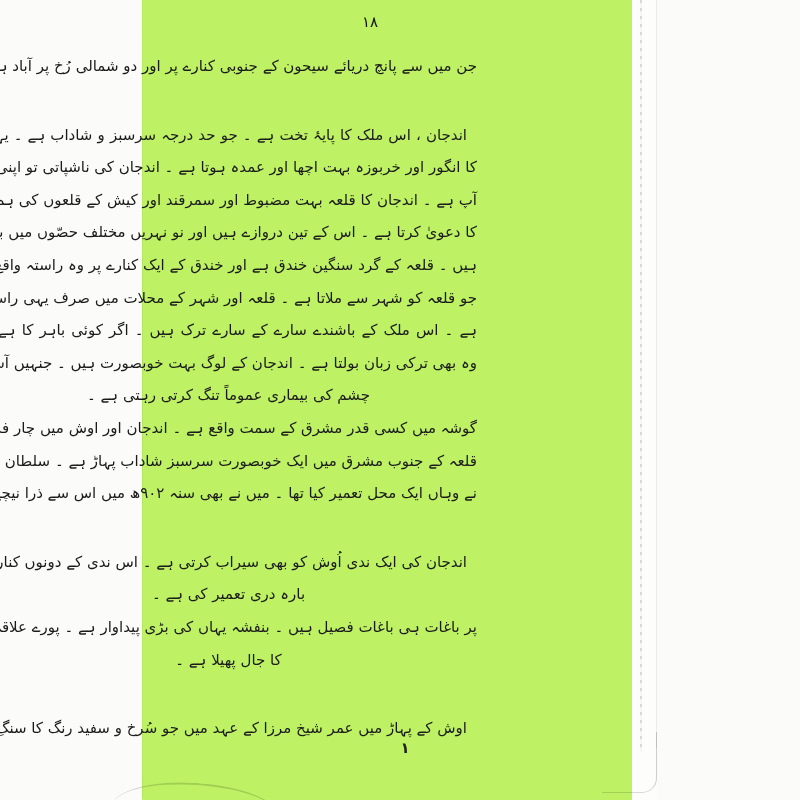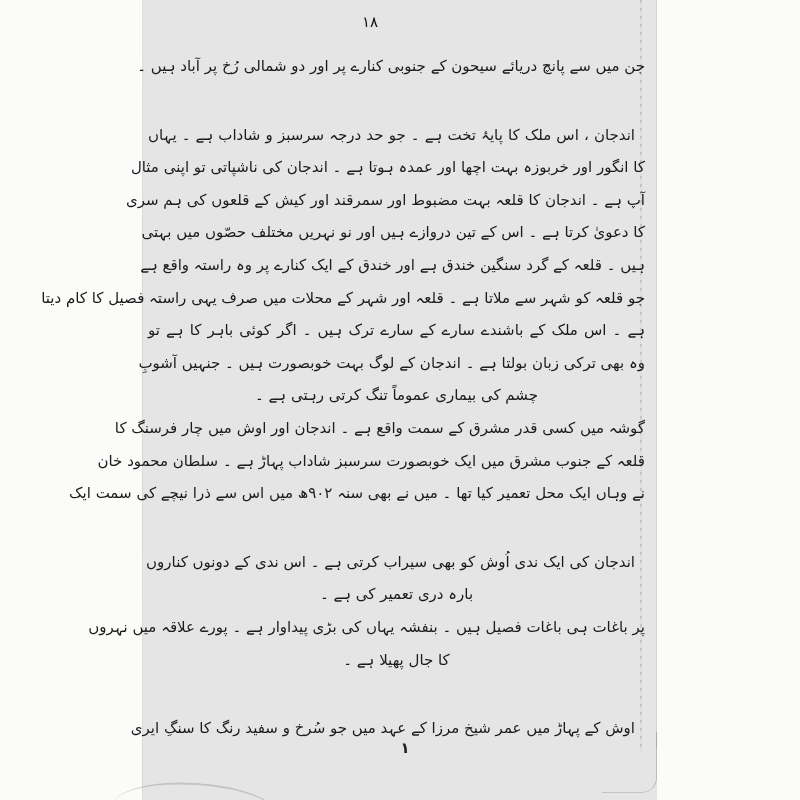--- a/index.html
+++ b/index.html
@@ -2,22 +2,22 @@
 <html><head>
 <meta charset="utf-8">
 <style>
   html, body { margin:0; padding:0; }
   body {
     width:800px; height:800px; overflow:hidden;
     background:#fdfdfc;
     font-family:"DejaVu Sans", sans-serif;
   }
   .scan {
-    position:relative; width:800px; height:800px;
-    background:#e5e5e5; color:#1c1c1c;
+    position:relative; width:632px; height:800px;
+    background:#bef264; color:#1c1c1c;
   }
   
   .band-left  { position:absolute; left:0;   top:0; width:142px; height:800px; background:#fbfbf9; }
   .band-right { position:absolute; left:657px; top:0; width:143px; height:800px; background:#fbfbf9; }
 
   .pagenum {
     position:absolute; top:13px; left:340px; width:60px;
     text-align:center; font-size:15px; letter-spacing:1px; color:#151515;
   }
 

